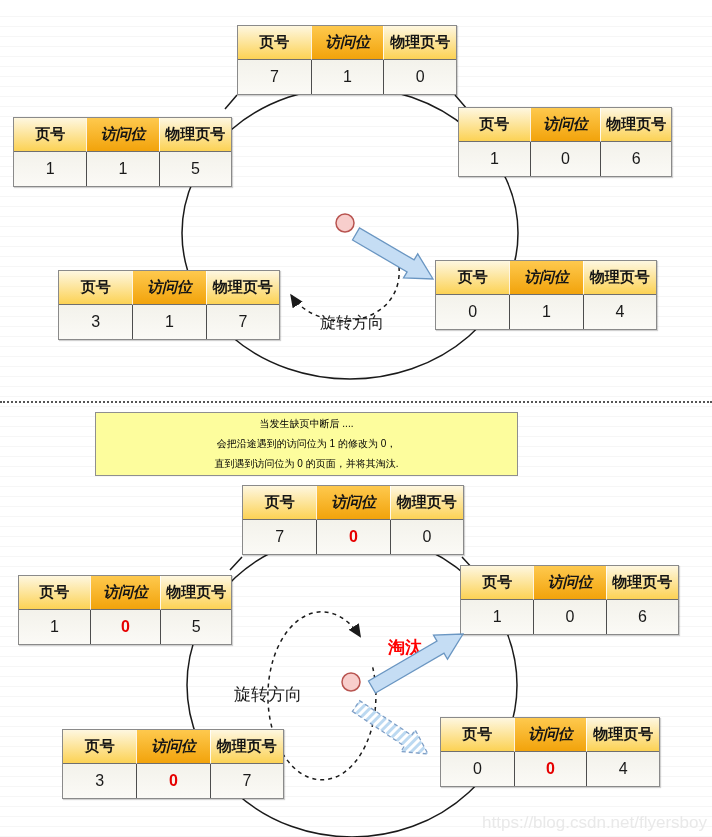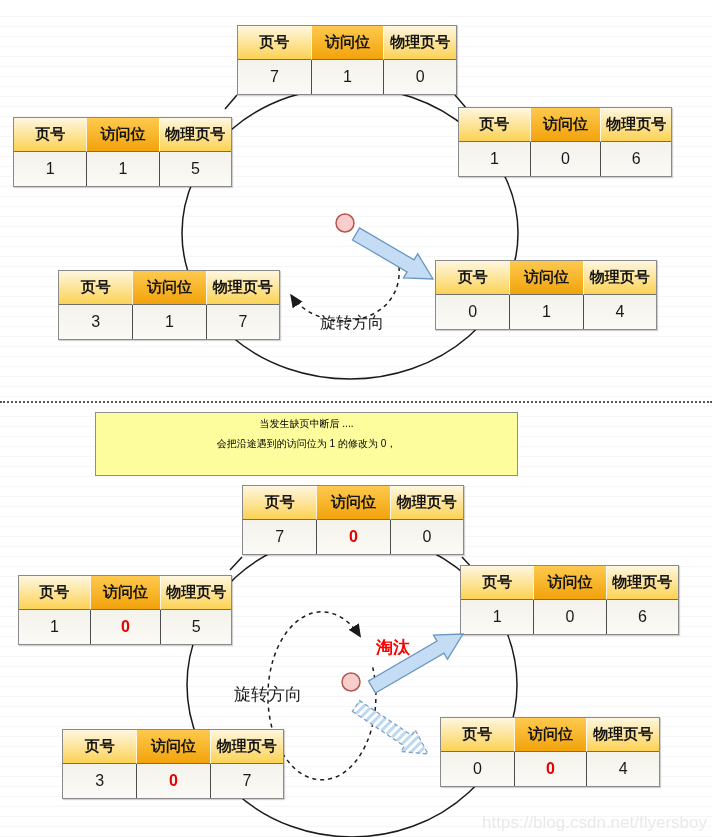--- a/index.html
+++ b/index.html
@@ -15,21 +15,21 @@
     grid-template-rows:34px 34px; border:1px solid #8a8a8a;
     box-shadow:1px 1px 1px rgba(0,0,0,.18); background:#fff; z-index:2;
   }
   .tbl .h{
     display:flex;align-items:center;justify-content:center;
     font-size:15px;font-weight:bold;color:#151515;
     background:linear-gradient(180deg,#fef7e0 0%,#fcd254 100%);
     border-left:1px solid rgba(255,255,255,.85); border-bottom:1px solid #6f6f6f;
   }
   .tbl .h:first-child{border-left:none;}
-  .tbl .h.hot{background:linear-gradient(180deg,#fec94e 0%,#f2a30b 100%);}
+  .tbl .h.hot{background:linear-gradient(180deg,#fec94e 0%,#f2a30b 100%);font-style:italic;}
   .tbl .d{
     display:flex;align-items:center;justify-content:center;
     font-size:16px;color:#1a1a1a;
     background:linear-gradient(180deg,#f3f2eb 0%,#fbfaf6 100%);
     border-left:1px solid #4d4d4d;
   }
   .tbl .d.first{border-left:none;}
   .tbl .d.red{color:#e60000;font-weight:bold;}
   .note{
     position:absolute; left:95px; top:405px; width:421px; height:61px; z-index:2;
@@ -109,20 +109,21 @@
     <div class="d">4</div>
   </div>
 
   <div class="lbl" style="left:320px;top:306px;">旋转方向</div>
 
   <div class="separator"></div>
 
   <div class="note">
     <div>当发生缺页中断后 ....</div>
     <div>会把沿途遇到的访问位为 1 的修改为 0，</div>
+    <div>直到遇到访问位为 0 的页面，并将其淘汰.</div>
   </div>
 
   <div class="tbl" style="left:242px;top:478px;width:220px;">
     <div class="h">页号</div>
     <div class="h hot">访问位</div>
     <div class="h">物理页号</div>
     <div class="d first">7</div>
     <div class="d red">0</div>
     <div class="d">0</div>
   </div>
@@ -157,21 +158,21 @@
   <div class="tbl" style="left:440px;top:710px;width:218px;">
     <div class="h">页号</div>
     <div class="h hot">访问位</div>
     <div class="h">物理页号</div>
     <div class="d first">0</div>
     <div class="d red">0</div>
     <div class="d">4</div>
   </div>
 
   <div class="lbl" style="left:234px;top:676px;font-size:17px;">旋转方向</div>
-  <div class="lbl eliminate" style="left:376px;top:629px;">淘汰</div>
+  <div class="lbl eliminate" style="left:388px;top:629px;">淘汰</div>
 
   <svg class="layer" viewBox="0 0 712 837" style="z-index:4;">
     <defs>
       <pattern id="hatch" width="6" height="6" patternUnits="userSpaceOnUse" patternTransform="rotate(45)">
         <rect width="6" height="6" fill="#ffffff"></rect>
         <rect width="3" height="6" fill="#bcd9f1"></rect>
       </pattern>
     </defs>
 
     <polygon points="352.5,233 407.1,264.9 403.5,271 433,272 417.7,246.8 414.1,252.9 359.5,221" fill="#c5ddf4" stroke="#6a96c2" stroke-width="1.3"></polygon>

